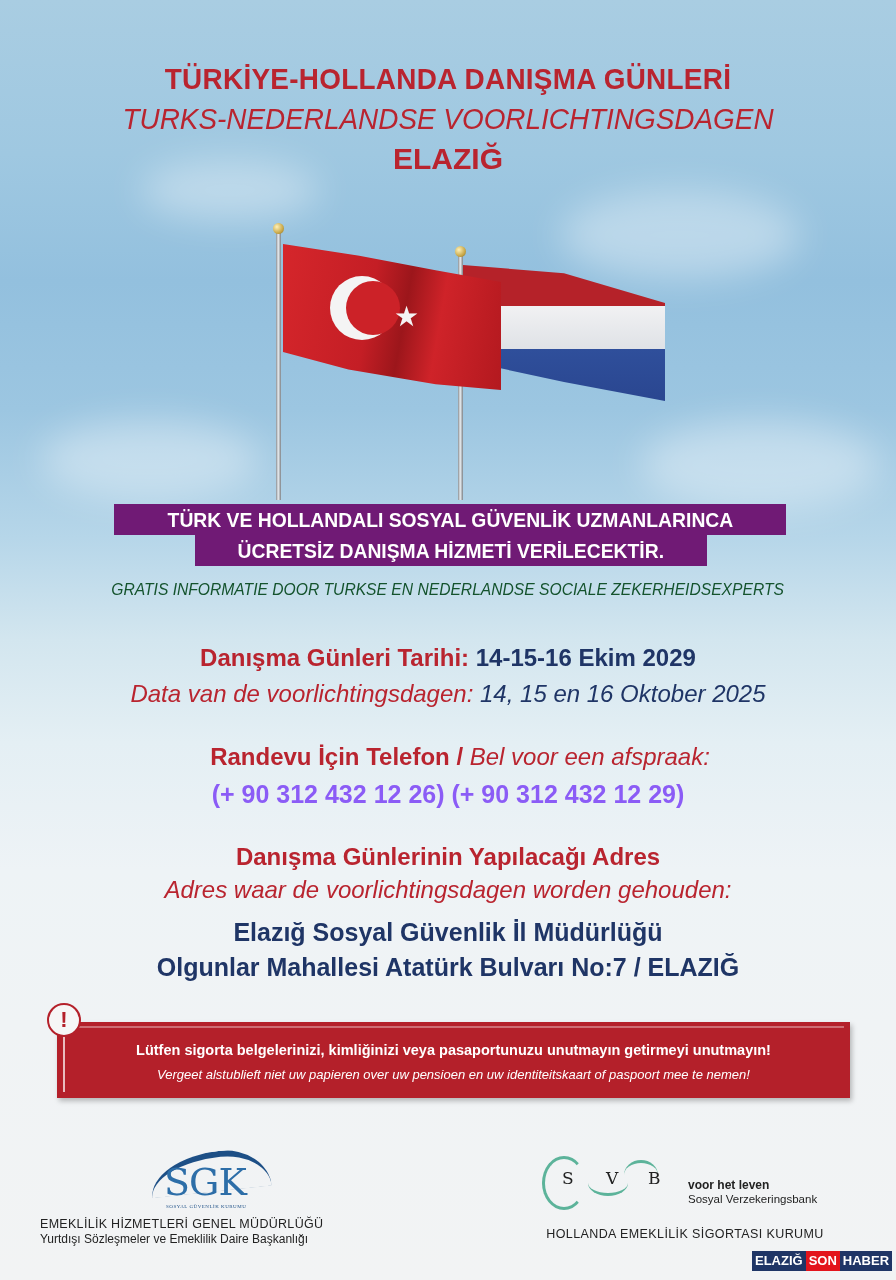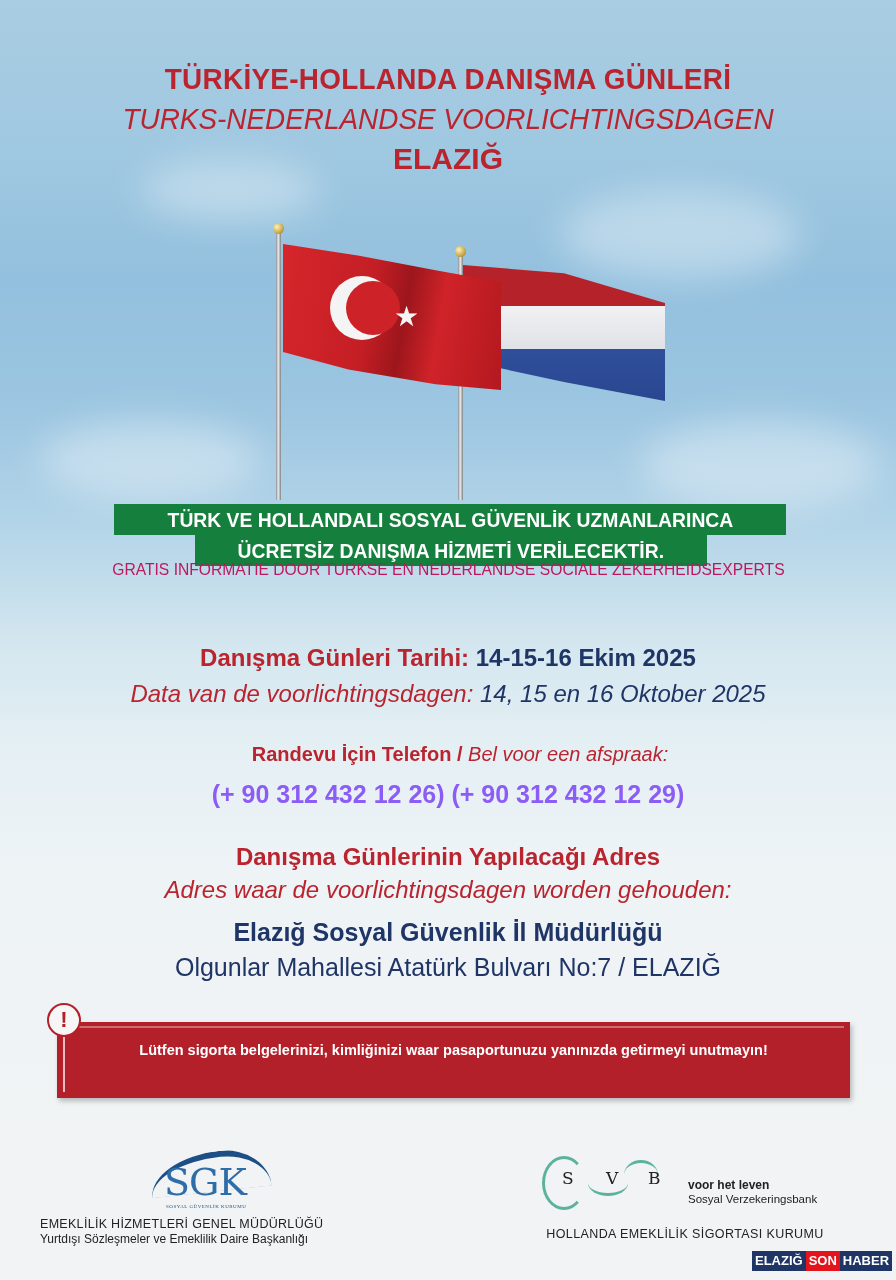--- a/index.html
+++ b/index.html
@@ -26,39 +26,39 @@
   .flag-tr { position: absolute; left: 283px; top: 244px; width: 218px; height: 146px;
     background: linear-gradient(100deg,#d5262b 0%,#c41e25 40%,#9c161b 55%,#cf2329 70%,#b3191f 100%);
     clip-path: polygon(0 0, 35% 8%, 70% 18%, 100% 26%, 100% 100%, 70% 96%, 30% 86%, 0 74%); }
   .flag-nl { position: absolute; left: 463px; top: 265px; width: 202px; height: 136px;
     clip-path: polygon(0 0, 50% 6%, 100% 28%, 100% 100%, 50% 86%, 0 70%);
     background: linear-gradient(180deg,#b52229 0%,#b52229 30%,#f1f1f3 30%,#dfe2e6 62%,#2f4f9b 62%,#2a4690 100%); }
   .crescent { position: absolute; left: 330px; top: 276px; width: 64px; height: 64px; border-radius: 50%; background: #f4f4f4; }
   .crescent-cut { position: absolute; left: 346px; top: 281px; width: 54px; height: 54px; border-radius: 50%; background: #cc2228; }
   .star { position: absolute; left: 394px; top: 303px; font-size: 28px; color: #f4f4f4; line-height: 1; }
 
-  .banner { position: absolute; background: #15803d; color: #fff; font-weight: 700; text-align: center; }
+  .banner { position: absolute; background: #701a75; color: #fff; font-weight: 700; text-align: center; }
   .banner-1 { left: 114px; top: 504px; width: 672px; height: 31px; font-size: 21px; line-height: 31px; }
   .banner-2 { left: 195px; top: 535px; width: 512px; height: 31px; font-size: 21px; line-height: 31px; }
   .banner span { display: inline-block; transform: scaleX(0.92); }
 
-  .sub-nl { top: 560px; font-size: 17px; color: #be185d; }
+  .sub-nl { top: 580px; font-size: 17px; font-style: italic; color: #14532d; }
   .sub-nl span { display: inline-block; transform: scaleX(0.92); }
 
   .red { color: #b9242f; }
   .navy { color: #1f3566; }
 
   .date-tr { top: 644px; font-size: 24px; font-weight: 700; }
   .date-nl { top: 680px; font-size: 24px; font-style: italic; }
-  .phone-h { top: 743px; font-size: 20px; padding-left: 24px; }
+  .phone-h { top: 743px; font-size: 24px; padding-left: 24px; }
   .phone-n { top: 780px; font-size: 25px; font-weight: 700; color: #8b5cf6; }
   .addr-h { top: 843px; font-size: 24px; font-weight: 700; color: #b9242f; }
   .addr-nl { top: 876px; font-size: 24px; font-style: italic; color: #b9242f; }
   .addr-1 { top: 918px; font-size: 25px; font-weight: 700; color: #1f3566; }
-  .addr-2 { top: 953px; font-size: 25px; font-weight: 400; color: #1f3566; }
+  .addr-2 { top: 953px; font-size: 25px; font-weight: 700; color: #1f3566; }
 
   .notice { position: absolute; left: 57px; top: 1022px; width: 793px; height: 76px; background: #b4202a;
     box-shadow: 2px 3px 5px rgba(0,0,0,0.25); color: #fff; text-align: center; }
   .notice-line-v { position: absolute; left: 63px; top: 1030px; width: 2px; height: 62px; background: rgba(255,255,255,0.7); }
   .notice-line-h { position: absolute; left: 64px; top: 1026px; width: 780px; height: 2px; background: rgba(255,255,255,0.35); }
   .notice-tr { position: absolute; left: 0; width: 100%; top: 20px; font-size: 14.5px; font-weight: 700; }
   .notice-nl { position: absolute; left: 0; width: 100%; top: 45px; font-size: 13px; font-style: italic; }
   .warn { position: absolute; left: 47px; top: 1003px; width: 34px; height: 34px; border-radius: 50%; border: 2.5px solid #b4202a;
     background: #f6f6f6; color: #b4202a; font-weight: 700; font-size: 22px; line-height: 29px; text-align: center; }
 
@@ -107,40 +107,41 @@
   <div class="crescent-cut"></div>
   <div class="star">★</div>
 </div>
 
 <div class="banner banner-1"><span>TÜRK VE HOLLANDALI SOSYAL GÜVENLİK UZMANLARINCA</span></div>
 <div class="banner banner-2"><span>ÜCRETSİZ DANIŞMA HİZMETİ VERİLECEKTİR.</span></div>
 <div class="abs sub-nl"><span>GRATIS INFORMATIE DOOR TURKSE EN NEDERLANDSE SOCIALE ZEKERHEIDSEXPERTS</span></div>
 
 <div class="abs date-tr">
   <span class="red">Danışma Günleri Tarihi:</span>
-  <span class="navy">14-15-16 Ekim 2025</span>
+  <span class="navy">14-15-16 Ekim 2029</span>
 </div>
 <div class="abs date-nl">
   <span class="red">Data van de voorlichtingsdagen:</span>
   <span class="navy">14, 15 en 16 Oktober 2025</span>
 </div>
 
 <div class="abs phone-h">
   <span class="red" style="font-weight:700;">Randevu İçin Telefon /</span>
   <span class="red" style="font-style:italic;">Bel voor een afspraak:</span>
 </div>
 <div class="abs phone-n">(+ 90 312 432 12 26) (+ 90 312 432 12 29)</div>
 
 <div class="abs addr-h">Danışma Günlerinin Yapılacağı Adres</div>
 <div class="abs addr-nl">Adres waar de voorlichtingsdagen worden gehouden:</div>
 <div class="abs addr-1">Elazığ Sosyal Güvenlik İl Müdürlüğü</div>
 <div class="abs addr-2">Olgunlar Mahallesi Atatürk Bulvarı No:7 / ELAZIĞ</div>
 
 <div class="notice">
-  <div class="notice-tr">Lütfen sigorta belgelerinizi, kimliğinizi waar pasaportunuzu yanınızda getirmeyi unutmayın!</div>
+  <div class="notice-tr">Lütfen sigorta belgelerinizi, kimliğinizi veya pasaportunuzu unutmayın getirmeyi unutmayın!</div>
+  <div class="notice-nl">Vergeet alstublieft niet uw papieren over uw pensioen en uw identiteitskaart of paspoort mee te nemen!</div>
 </div>
 <div class="notice-line-h"></div>
 <div class="notice-line-v"></div>
 <div class="warn">!</div>
 
 <div class="sgk-logo">
   <div class="sgk-arc"></div>
   <div class="sgk-text">SGK</div>
   <div class="sgk-small">SOSYAL GÜVENLİK KURUMU</div>
 </div>

